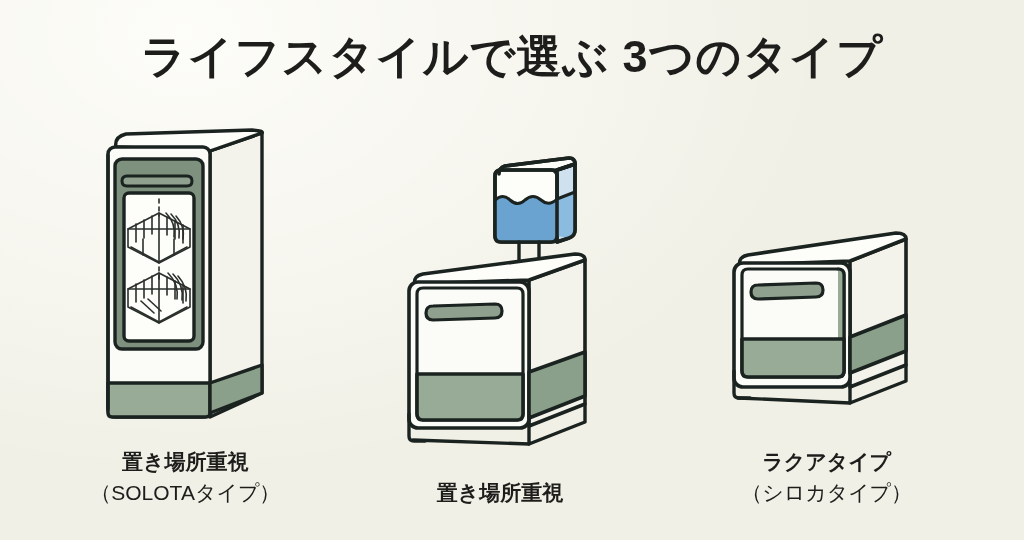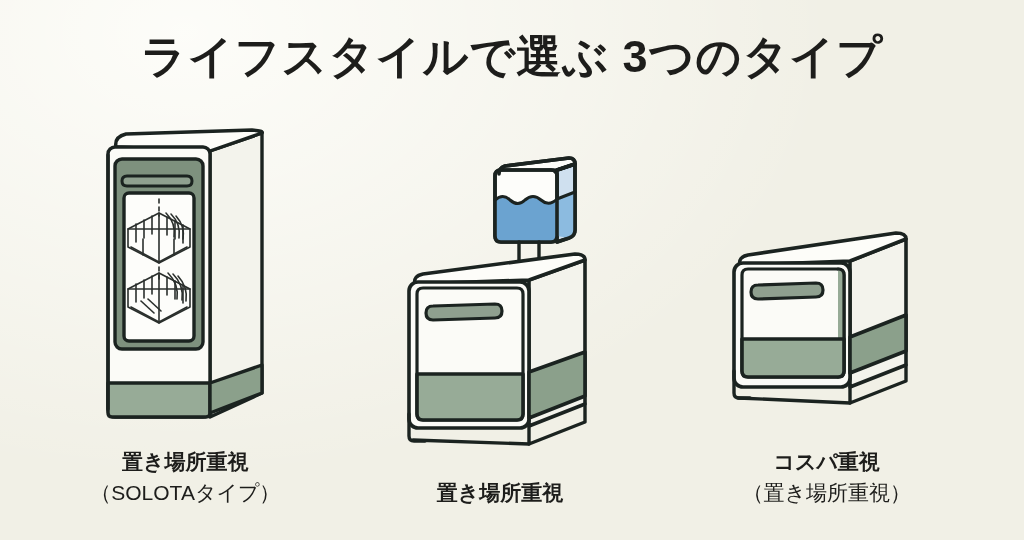--- a/index.html
+++ b/index.html
@@ -239,19 +239,19 @@
 
           <path d="M42 164 q-7 0 -7 7 q0 7 7 7 l58 -2 q7 0 7 -7 q0 -7 -7 -7 z" fill="#8fa08f" stroke-width="3.2"></path>
 
           <path d="M18 250 L18 272 q0 5 5 5 L34 277" stroke-width="3.4" fill="none"></path>
           <path d="M134 266 L134 282 L190 260 L190 244" stroke-width="3.4" fill="none"></path>
           <path d="M22 277 L134 282" stroke-width="3.4"></path>
         </g>
       </svg>
 
       <div class="caption">
-        <span>コスパ重視</span>
-        <span class="sub">（置き場所重視）</span>
+        <span>ラクアタイプ</span>
+        <span class="sub">（シロカタイプ）</span>
       </div>
     </div>
 
   </div>
 </div>
 
 </body></html>

